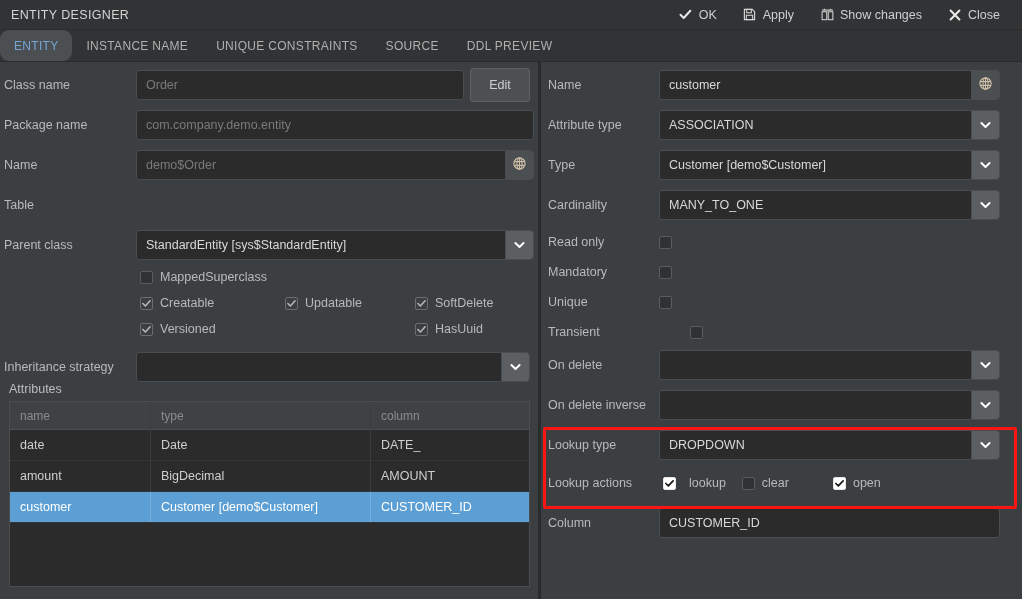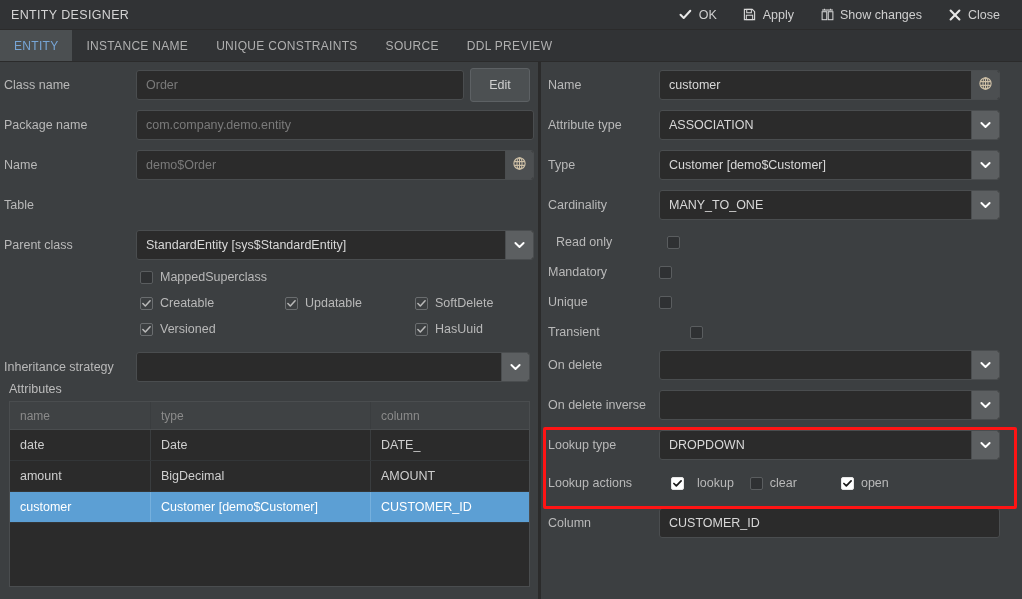--- a/index.html
+++ b/index.html
@@ -34,21 +34,21 @@
 
   
   .tabbar {
     position: absolute; left: 0; top: 30px; width: 1022px; height: 32px;
     background: #313335;
     display: flex; align-items: stretch;
     border-bottom: 1px solid #2b2b2b;
   }
   .tab {
     display: flex; align-items: center; padding: 0 14px;
-    font-size: 12px; color: #b0b0b0; letter-spacing: .3px; cursor: default;
+    font-size: 12px; color: #b0b0b0; letter-spacing: .3px; cursor: default; border-radius: 9px;
   }
   .tab.active { background: #4b4f51; color: #77a5d6; }
 
   
   .left-panel {
     position: absolute; left: 0; top: 62px; width: 538px; height: 537px;
     background: #3c3f41;
   }
   .divider {
     position: absolute; left: 538px; top: 62px; width: 3px; height: 537px;
@@ -391,21 +391,21 @@
       <div class="field val combo" style="width:341px;">
         <span>MANY_TO_ONE</span>
         <span class="arrow">
           <svg width="11" height="8" viewBox="0 0 11 8">
               <path d="M1.4 2 L5.5 6 L9.6 2" stroke="#ffffff" stroke-width="1.9" fill="none" stroke-linecap="round" stroke-linejoin="round"></path>
             </svg>
         </span>
       </div>
     </div>
 
-    <div class="row" style="position:absolute; left:0; top:168px; width:481px; height:24px; margin:0;padding-left:8px;">
+    <div class="row" style="position:absolute; left:0; top:168px; width:481px; height:24px; margin:0;">
       <div class="lbl r-lbl">Read only</div>
       <span class="cbx dark"></span>
     </div>
     <div class="row" style="position:absolute; left:0; top:198px; width:481px; height:24px; margin:0;">
       <div class="lbl r-lbl">Mandatory</div>
       <span class="cbx dark"></span>
     </div>
     <div class="row" style="position:absolute; left:0; top:228px; width:481px; height:24px; margin:0;">
       <div class="lbl r-lbl">Unique</div>
       <span class="cbx dark"></span>
@@ -446,21 +446,21 @@
         <span class="arrow">
           <svg width="11" height="8" viewBox="0 0 11 8">
               <path d="M1.4 2 L5.5 6 L9.6 2" stroke="#ffffff" stroke-width="1.9" fill="none" stroke-linecap="round" stroke-linejoin="round"></path>
             </svg>
         </span>
       </div>
     </div>
 
     <div class="row" style="position:absolute; left:0; top:408px; width:481px; height:26px; margin:0;">
       <div class="lbl r-lbl">Lookup actions</div>
-      <label class="cb-item" style="margin-left:12px;gap:13px;">
+      <label class="cb-item" style="margin-left:4px;gap:13px;">
         <span class="cbx white">
           <svg class="chk" viewBox="0 0 10 10">
               <path d="M1 5 L3.7 7.7 L9 2" stroke="#1a1a1a" stroke-width="1.9" fill="none" stroke-linecap="round" stroke-linejoin="round"></path>
             </svg>
         </span>
         <span class="cb-lbl">lookup</span>
       </label>
       <label class="cb-item" style="margin-left:16px;">
         <span class="cbx dark"></span>
         <span class="cb-lbl">clear</span>

